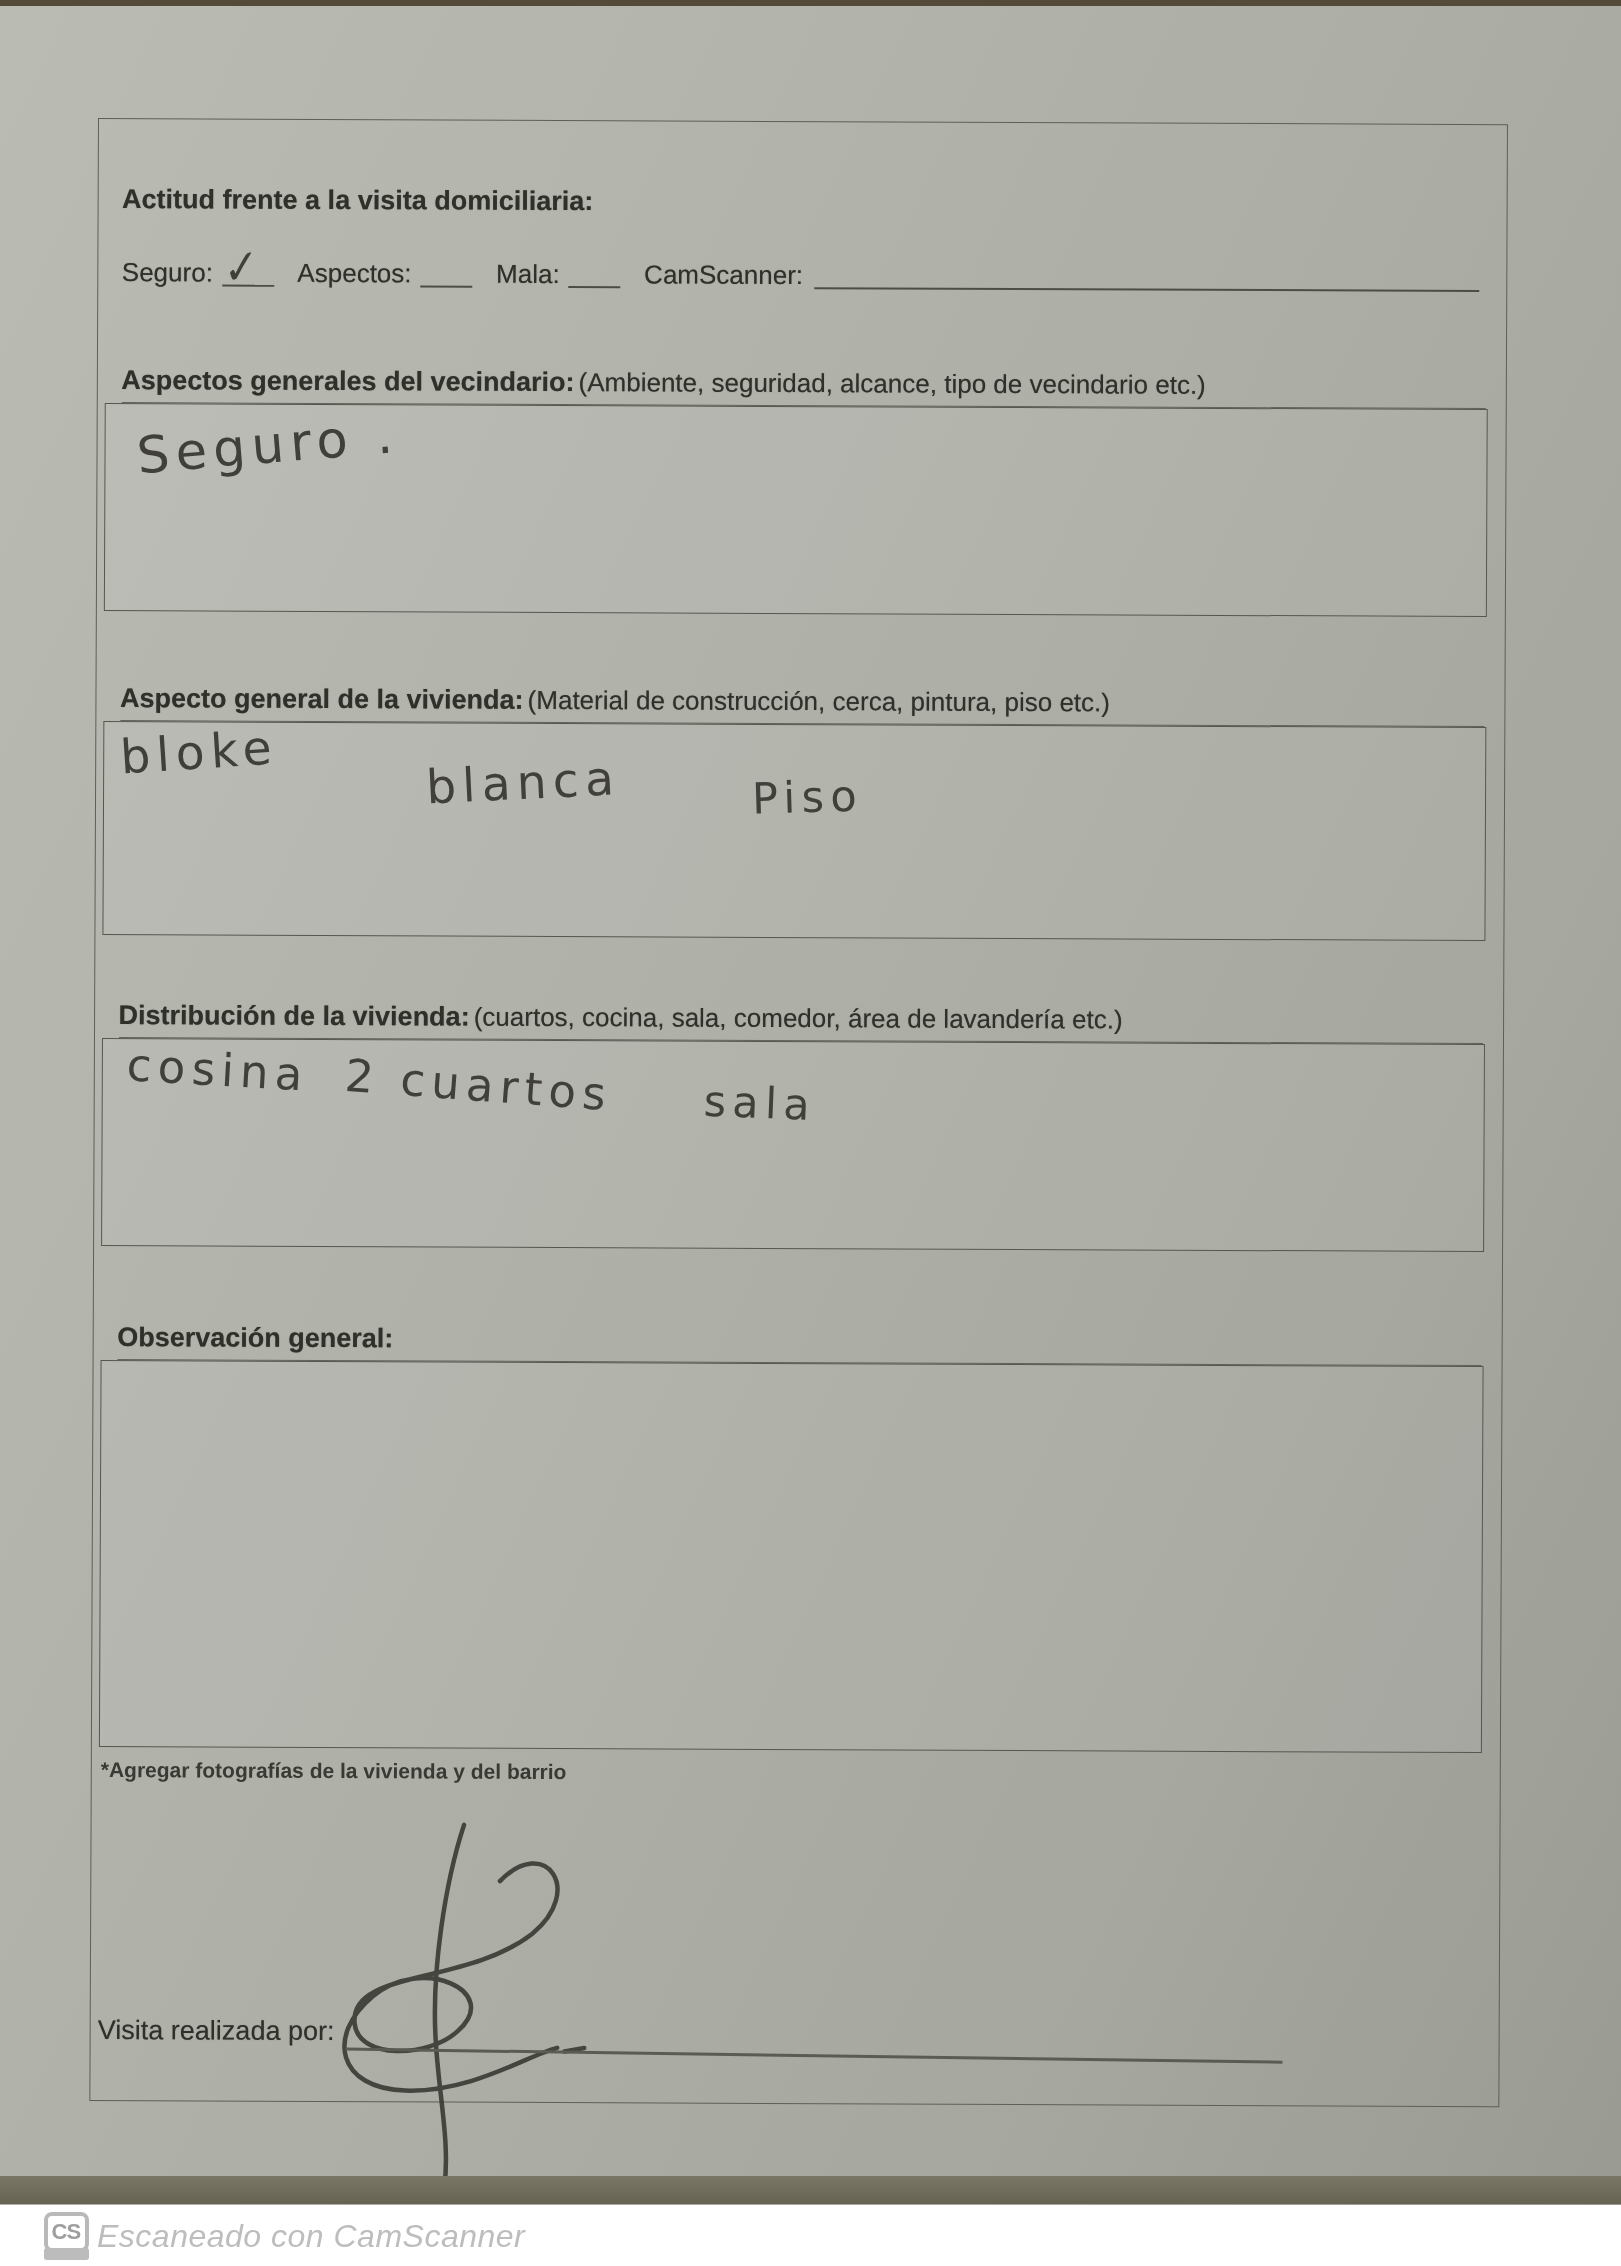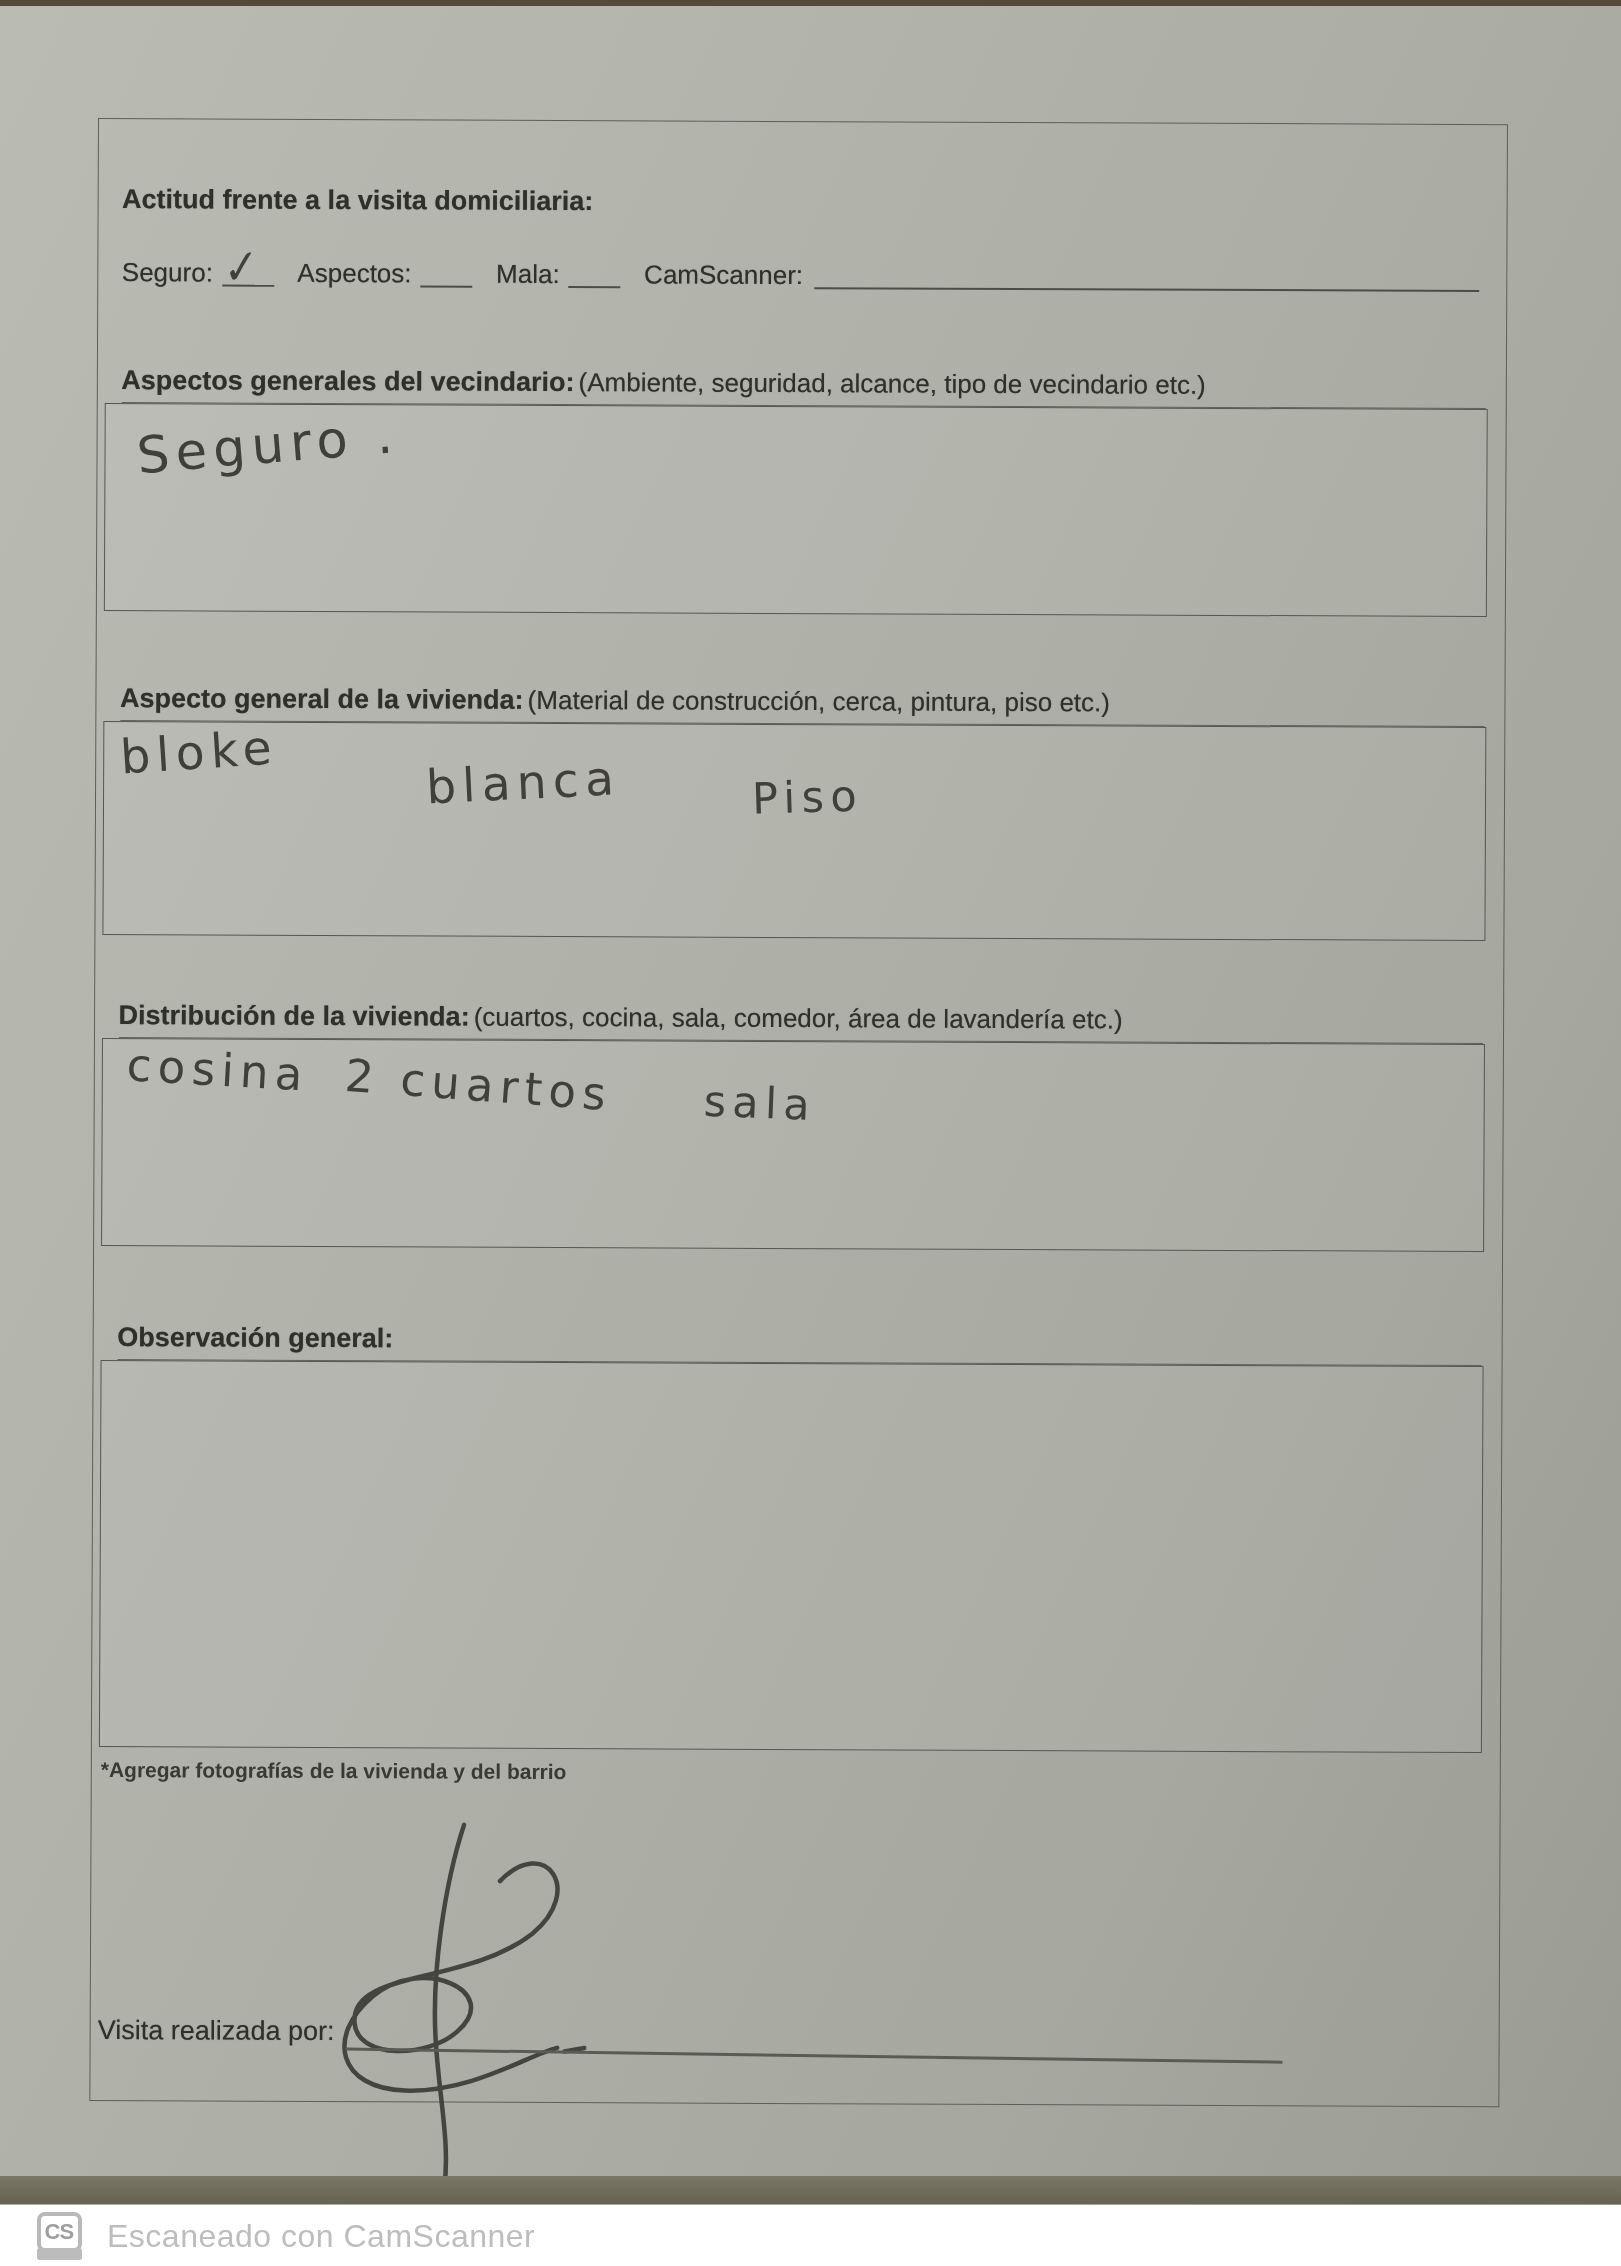--- a/index.html
+++ b/index.html
@@ -36,26 +36,26 @@
   .footnote{position:absolute;left:9px;top:1639px;font-size:21px;font-weight:bold;color:#3a3a34;}
   
   .visit-label{position:absolute;left:7.2px;top:1896px;font-size:27px;}
   .sig-line{position:absolute;left:255px;top:1932px;width:937px;height:2.7px;background:#5a5b53;transform:rotate(.55deg);}
   .sig-svg{position:absolute;left:195px;top:1697px;}
   
   .photo-bottom{position:absolute;left:0;top:2176px;width:100%;height:28px;
                 background:linear-gradient(#7b7766,#676352);}
   .scanbar{position:absolute;left:0;top:2205px;width:100%;height:62px;background:#ffffff;
            display:flex;align-items:center;}
-  .cs-icon{width:50px;margin-left:20px;display:flex;flex-direction:column;align-items:center;padding-left:14px;}
+  .cs-icon{width:50px;margin-left:27px;display:flex;flex-direction:column;align-items:center;padding-left:14px;}
   .cs-top{box-sizing:border-box;width:45px;height:40px;border:4.5px solid #b9b9b9;border-radius:8.1px;
           display:flex;align-items:center;justify-content:center;
           font-weight:bold;font-size:22px;color:#9e9e9e;letter-spacing:-0.9px;}
   .cs-tab{width:45px;height:11.8px;background:#bcbcbc;border-radius:2.7px;margin-top:-3.6px;}
-  .scan-text{margin-left:23px;font-size:32px;color:#bdbdbd;letter-spacing:0.5px;}
+  .scan-text{margin-left:6px;font-size:32px;color:#bdbdbd;letter-spacing:0.5px;font-style:italic;}
 </style>
 </head>
 <body>
 
 <div id="shot">
   <div class="topstrip"></div>
 
   <div class="frame">
 
     <div class="printed h-bold" style="position:absolute;left:23.5px;top:65px;">Actitud frente a la visita domiciliaria:</div>

